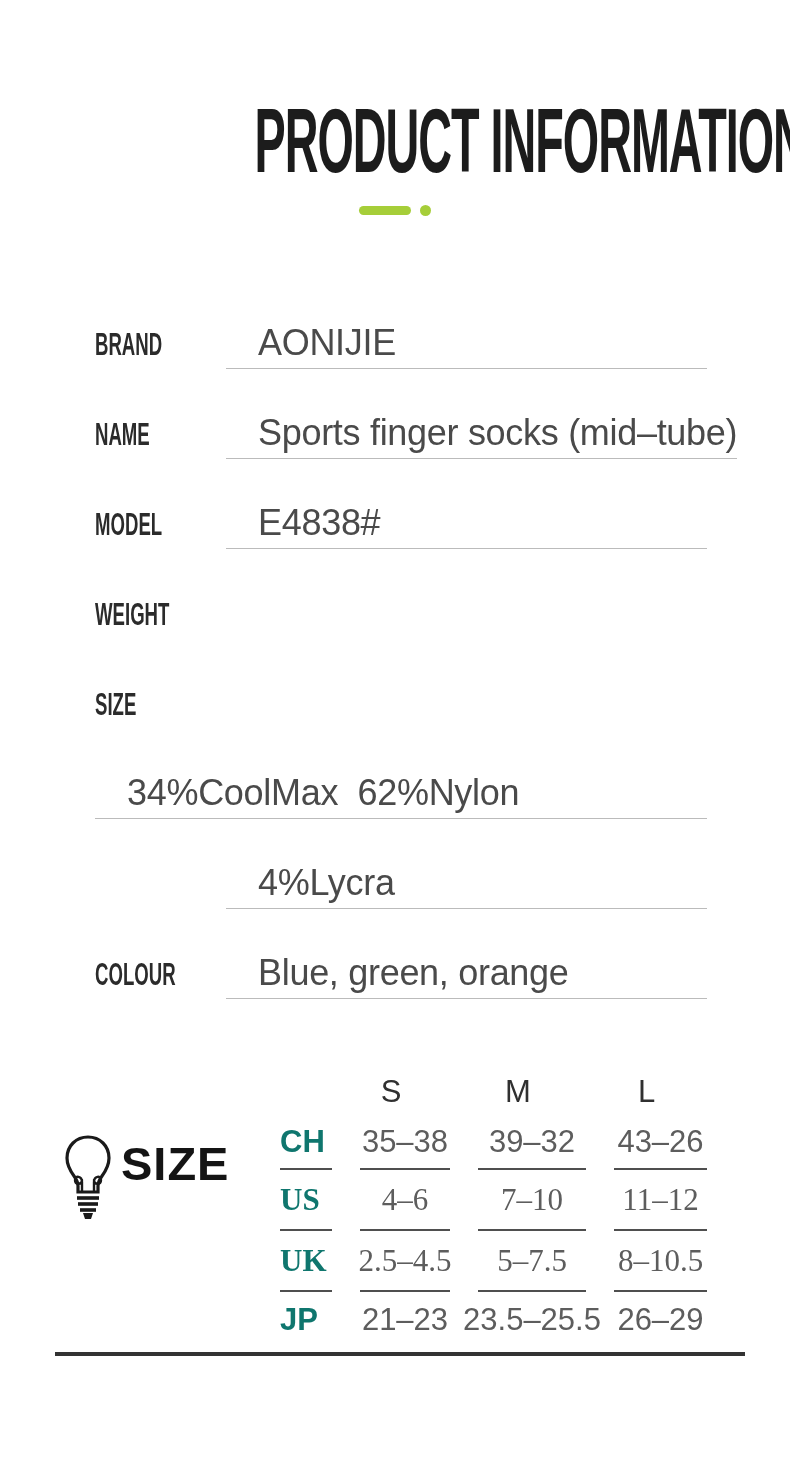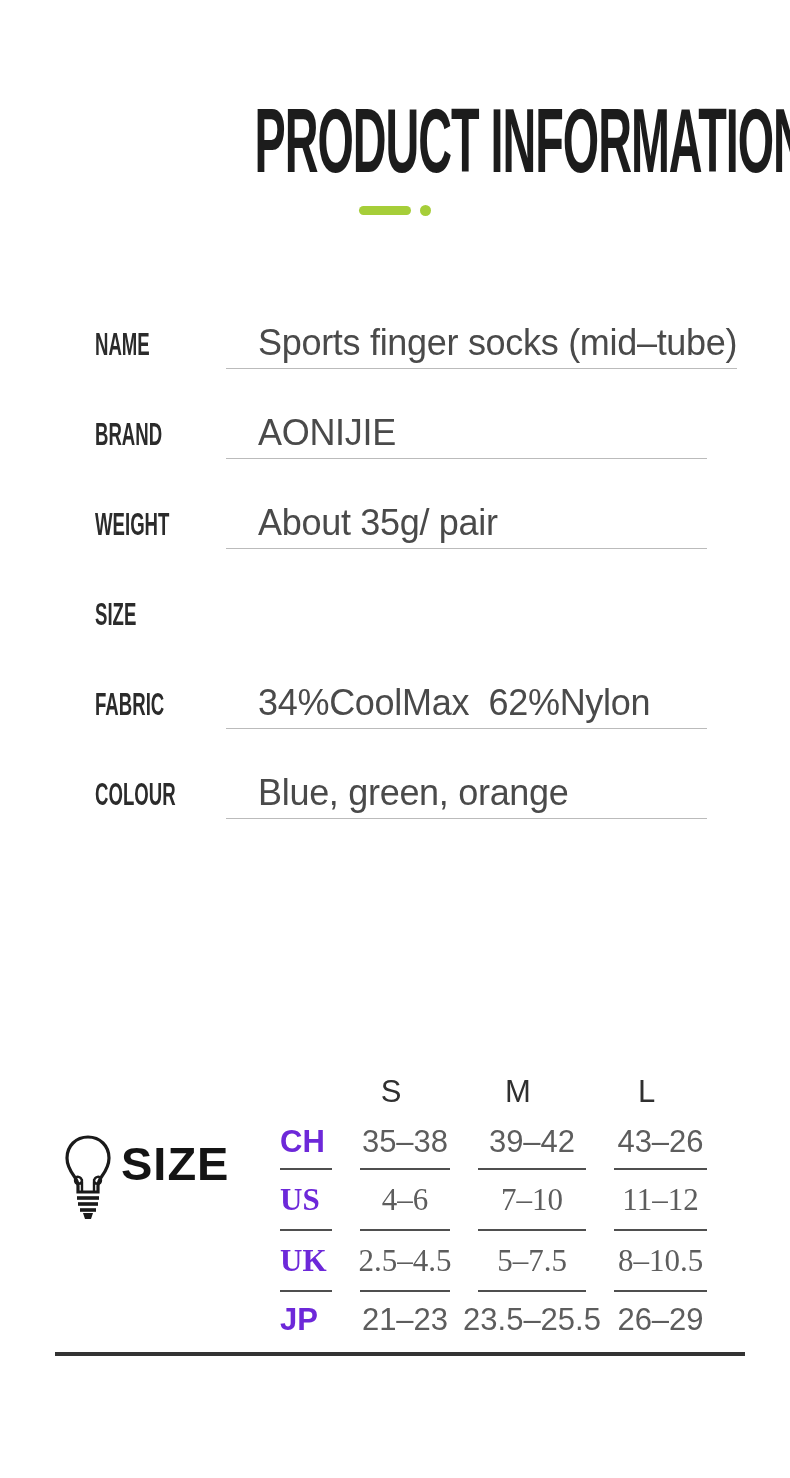--- a/index.html
+++ b/index.html
@@ -51,21 +51,21 @@
   }
   .size-table{
     position:absolute;left:280px;top:1068px;width:427px;
     display:grid;grid-template-columns:52px 118px 136px 121px;
   }
   .st-cell{
     display:flex;align-items:center;justify-content:center;
     font-size:31px;white-space:nowrap;
   }
   .st-head{height:48px;color:#303030;font-weight:400;}
-  .st-region{justify-content:flex-start;color:#6d28d9;font-weight:600;}
+  .st-region{justify-content:flex-start;color:#0f766e;font-weight:600;}
   .st-val{color:#5d5d5d;font-weight:400;margin-left:28px;}
   .st-row-1 .st-cell{height:52px;}
   .st-row-2 .st-cell,.st-row-3 .st-cell{height:59px;font-family:Liberation Serif, serif;}
   .st-row-4 .st-cell{height:55px;}
   .st-row{display:contents;}
   .st-row-1 .st-cell,.st-row-2 .st-cell,.st-row-3 .st-cell{border-bottom:2px solid #4f4f4f;}
 
   .bottom-divider{
     position:absolute;left:55px;top:1352px;width:690px;height:4px;background:#333333;
   }
@@ -76,37 +76,43 @@
 <div class="title-wrap">
   <span class="title-text">PRODUCT INFORMATION</span>
 </div>
 <div class="accent-row">
   <span class="accent-bar" style="background: rgb(166, 206, 57);"></span>
   <span class="accent-dot" style="background: rgb(166, 206, 57);"></span>
 </div>
 
 <div class="specs">
   <div class="spec-row">
+    <div class="spec-label"><span>BRAND</span></div>
+    <div class="spec-value"><span>AONIJIE</span></div>
+  </div>
+  <div class="spec-row">
     <div class="spec-label"><span>NAME</span></div>
     <div class="spec-value"><span>Sports finger socks (mid–tube)</span></div>
   </div>
   <div class="spec-row">
-    <div class="spec-label"><span>BRAND</span></div>
-    <div class="spec-value"><span>AONIJIE</span></div>
+    <div class="spec-label"><span>MODEL</span></div>
+    <div class="spec-value"><span>E4838#</span></div>
   </div>
   <div class="spec-row">
     <div class="spec-label"><span>WEIGHT</span></div>
-    <div class="spec-value"><span>About 35g/ pair</span></div>
   </div>
   <div class="spec-row">
     <div class="spec-label"><span>SIZE</span></div>
   </div>
   <div class="spec-row">
-    <div class="spec-label"><span>FABRIC</span></div>
     <div class="spec-value"><span>34%CoolMax  62%Nylon</span></div>
+  </div>
+  <div class="spec-row">
+    <div class="spec-label"><span></span></div>
+    <div class="spec-value"><span>4%Lycra</span></div>
   </div>
   <div class="spec-row">
     <div class="spec-label"><span>COLOUR</span></div>
     <div class="spec-value"><span>Blue, green, orange</span></div>
   </div>
 </div>
 
 <svg class="bulb-svg" width="52" height="94" viewBox="0 0 52 94" fill="none" xmlns="http://www.w3.org/2000/svg">
   <path d="M26,3 C14,3 5,12 5,24 C5,31 8,36.5 12,42 C14.5,45.5 16,48 16,52 L16,58 L36,58 L36,52 C36,48 37.5,45.5 40,42 C44,36.5 47,31 47,24 C47,12 38,3 26,3 Z" stroke="#1a1a1a" stroke-width="3.2"></path>
   <path d="M20,57 L20,48 C20,42 13,41 13,46 C13,51 20,51 20,46 M32,57 L32,48 C32,42 39,41 39,46 C39,51 32,51 32,46" stroke="#1a1a1a" stroke-width="2.4" stroke-linecap="round"></path>
@@ -120,21 +126,21 @@
 <div class="size-table">
   <div class="st-row st-row-0">
     <div class="st-cell st-head"></div>
     <div class="st-cell st-head">S</div>
     <div class="st-cell st-head">M</div>
     <div class="st-cell st-head">L</div>
   </div>
   <div class="st-row st-row-1">
     <div class="st-cell st-region">CH</div>
     <div class="st-cell st-val">35–38</div>
-    <div class="st-cell st-val">39–42</div>
+    <div class="st-cell st-val">39–32</div>
     <div class="st-cell st-val">43–26</div>
   </div>
   <div class="st-row st-row-2">
     <div class="st-cell st-region">US</div>
     <div class="st-cell st-val">4–6</div>
     <div class="st-cell st-val">7–10</div>
     <div class="st-cell st-val">11–12</div>
   </div>
   <div class="st-row st-row-3">
     <div class="st-cell st-region">UK</div>

